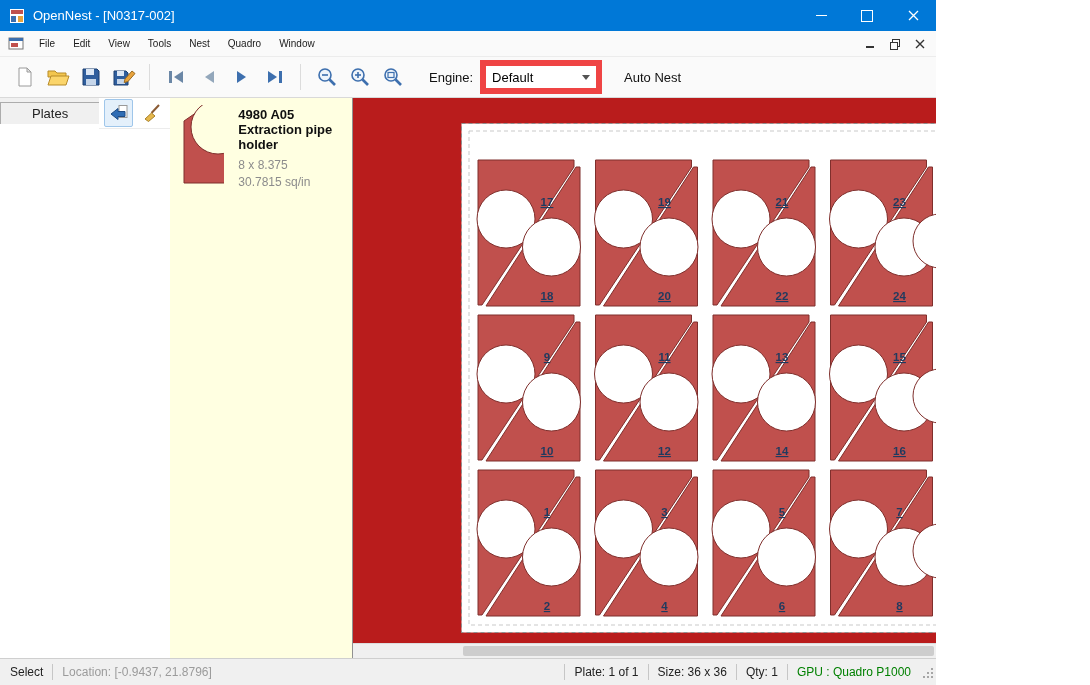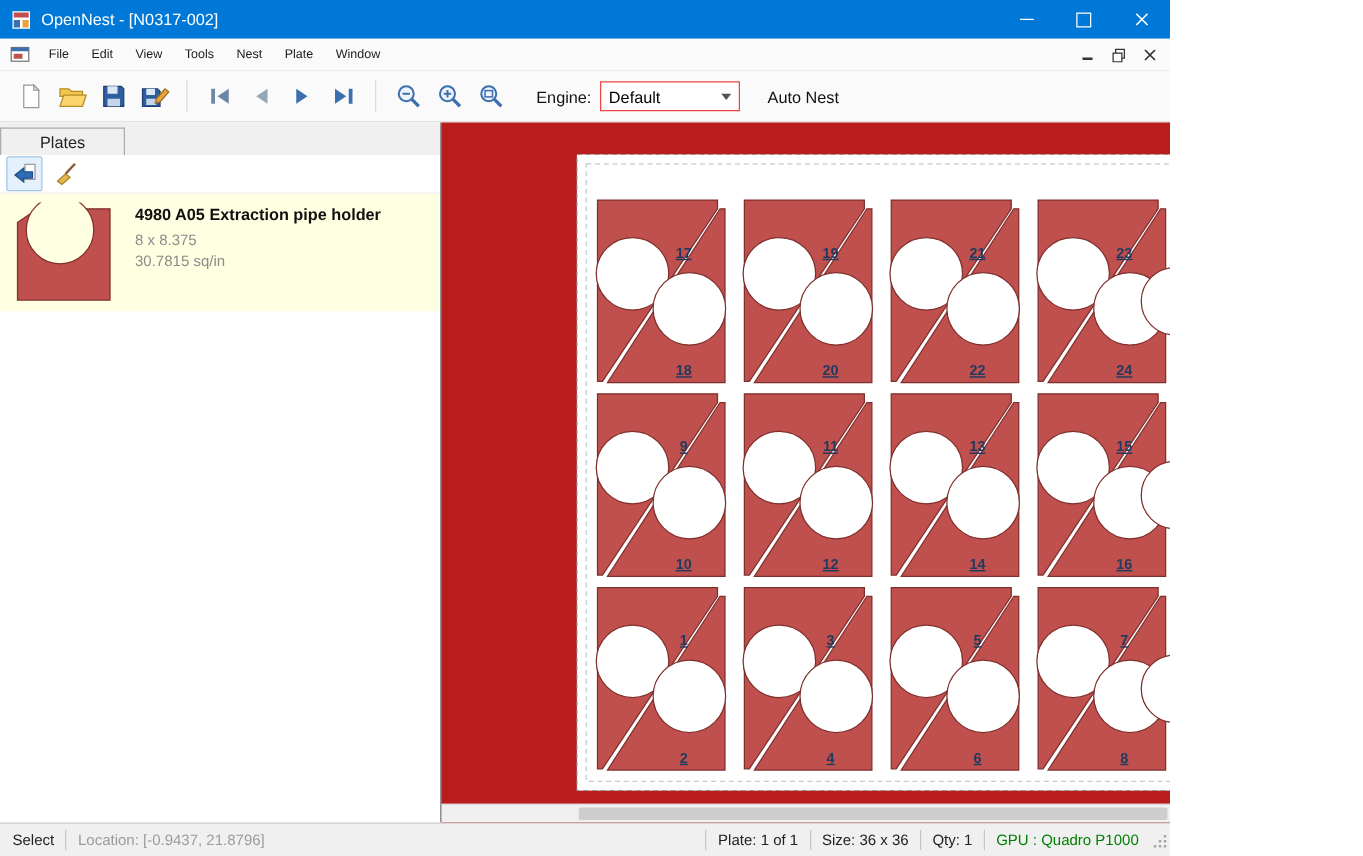--- a/index.html
+++ b/index.html
@@ -21,28 +21,28 @@
   .menu-item{padding:0 9px;font-size:10px;color:#1a1a1a;height:25px;line-height:25px;}
   .mdi-btns{margin-left:auto;display:flex;align-items:center;margin-right:4px;}
   .mdi-btn{width:25px;height:21px;display:flex;align-items:center;justify-content:center;}
   .mdi-min{display:block;width:8px;height:2px;background:#333;margin-top:6px;}
 
   
   .toolbar{height:40px;background:#fafafa;display:flex;align-items:center;padding-left:8px;flex:0 0 40px;border-bottom:1px solid #d9d9d9;}
   .tb-btn{width:33px;height:33px;display:flex;align-items:center;justify-content:center;border-radius:3px;}
   .tb-sep{width:1px;height:26px;background:#dcdcdc;margin:0 9px;}
   .engine-label{margin-left:20px;font-size:13px;font-weight:normal;color:#111;}
-  .combo{width:98px;height:22px;border:1px solid #ef4444;background:#fff;display:flex;align-items:center;
+  .combo{width:98px;height:22px;border:6px solid #ef4444;background:#fff;display:flex;align-items:center;
     padding:0 6px;margin-left:7px;font-size:13px;}
   .combo-arrow{margin-left:auto;width:0;height:0;border-left:4px solid transparent;border-right:4px solid transparent;border-top:5px solid #535353;}
   .autonest{margin-left:22px;font-size:13px;color:#111;}
 
   
   .content{flex:1 1 auto;display:flex;height:562px;}
-  .left-panel{width:352px;flex:0 0 352px;background:#fff;border-right:1px solid #919191;display:flex;flex-direction:column;}
+  .left-panel{width:352px;flex:0 0 352px;background:#fff;border-right:1px solid #919191;display:flex;flex-direction:row;}
   .tabstrip{height:26px;display:flex;align-items:flex-end;background:#f0f0f0;}
   .tab{height:21px;line-height:21px;padding:0 31px;font-size:13px;background:#f0f0f0;border:1px solid #acacac;border-bottom:none;margin-right:-1px;color:#222;}
   .tab.active{background:#fff;height:25px;line-height:25px;z-index:2;position:relative;}
   .panel-toolbar{height:30px;display:flex;align-items:center;padding-left:5px;background:#fff;border-bottom:1px solid #ececec;}
   .pt-btn{width:27px;height:26px;display:flex;align-items:center;justify-content:center;margin-right:5px;border-radius:2px;}
   .pt-btn.highlight{background:#e4f0fb;border:1px solid #9fc6ea;}
   .drawing-card{display:flex;align-items:flex-start;padding:7px 8px;background:#ffffe1;}
   .card-text{margin-left:14px;padding-top:2px;}
   .card-title{font-size:13px;font-weight:bold;color:#101010;margin-bottom:5px;}
   .card-line{font-size:12px;color:#8c8c8c;line-height:17px;}
@@ -95,21 +95,21 @@
     <svg class="mdi-child-icon" width="16" height="14">
       <rect x="1" y="1" width="14" height="11" fill="#fff" stroke="#777"></rect>
       <rect x="1" y="1" width="14" height="3" fill="#3d6fae"></rect>
       <rect x="3" y="6" width="7" height="4" fill="#c0504d"></rect>
     </svg>
     <span class="menu-item">File</span>
     <span class="menu-item">Edit</span>
     <span class="menu-item">View</span>
     <span class="menu-item">Tools</span>
     <span class="menu-item">Nest</span>
-    <span class="menu-item">Plate</span>
+    <span class="menu-item">Quadro</span>
     <span class="menu-item">Window</span>
     <div class="mdi-btns">
       <div class="mdi-btn">
         <span class="mdi-min"></span>
       </div>
       <div class="mdi-btn">
         <svg width="12" height="12">
           <rect x="3.5" y="1.5" width="7" height="7" fill="none" stroke="#333"></rect>
           <rect x="1.5" y="4.5" width="7" height="7" fill="#fafafa" stroke="#333"></rect>
         </svg>

